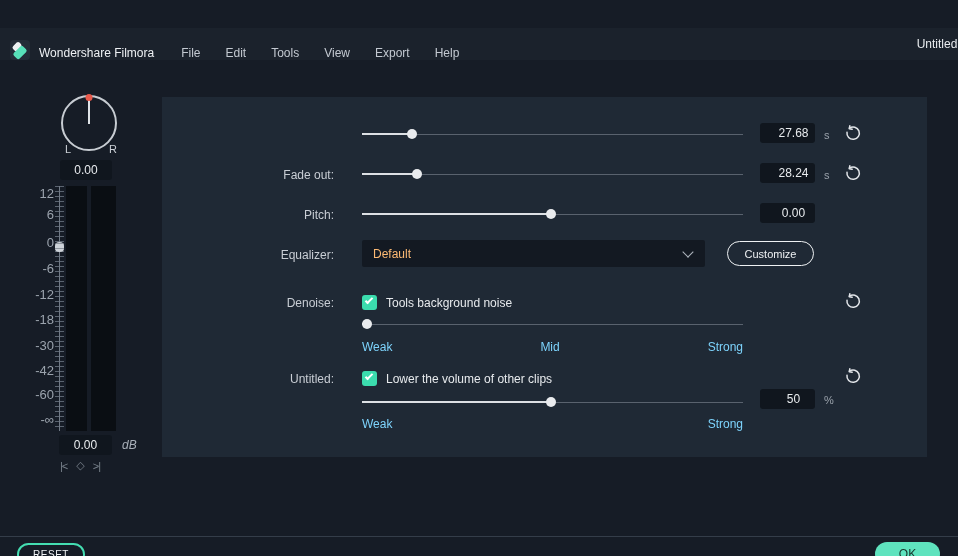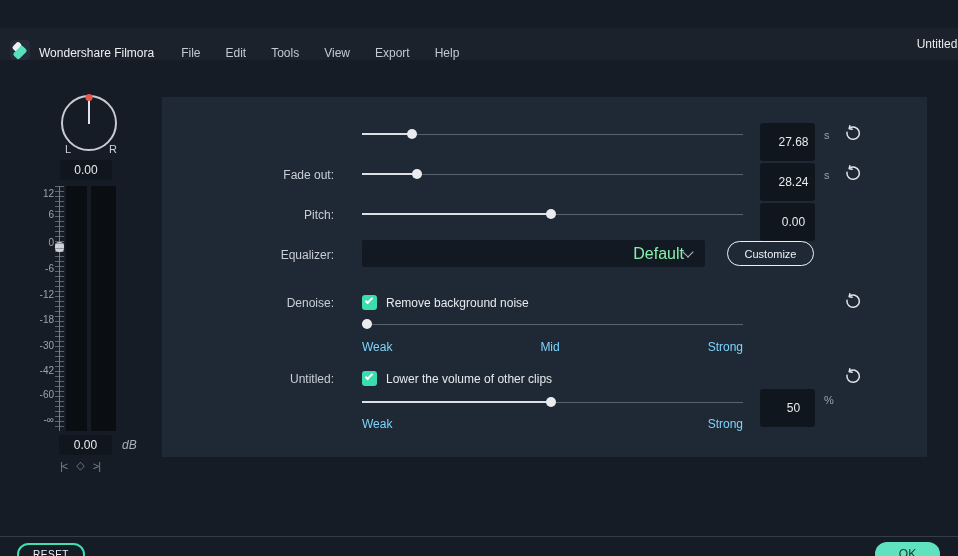--- a/index.html
+++ b/index.html
@@ -37,21 +37,21 @@
                  transform:translateX(-50%); }
   .knob-dot { position:absolute; left:50%; top:-3px; width:7px; height:7px; border-radius:50%;
               background:#e8594b; transform:translateX(-50%); }
   .knob-l { position:absolute; left:65px; top:79px; color:#ccd1d7; font-size:11px; }
   .knob-r { position:absolute; left:109px; top:79px; color:#ccd1d7; font-size:11px; }
   .mini-box { position:absolute; background:#10161e; border-radius:3px; color:#e8ebee; font-size:12px;
               display:flex; align-items:center; justify-content:center; }
   .knob-value { left:60px; top:96px; width:52px; height:20px; }
 
   .scale-label { position:absolute; left:18px; width:36px; text-align:right; color:#9ba3ad;
-                 font-size:10px; transform:translateY(-50%); }
+                 font-size:13px; transform:translateY(-50%); }
   .meter-track { position:absolute; left:55px; top:122px; width:9px; height:245px;
       background:
         linear-gradient(#717a86,#717a86) 50% 0 / 1px 100% no-repeat,
         repeating-linear-gradient(to bottom,#5b6470 0 1px,transparent 1px 5px); }
   .meter-handle { position:absolute; left:53px; top:175px; width:13px; height:16px; border-radius:7px;
       background:#cdd2d8; z-index:2;
       background-image:repeating-linear-gradient(to bottom,transparent 0 4px,#8e959e 4px 5px);
       background-clip:content-box; padding:3px 2px; }
   .meter-bar { position:absolute; top:122px; height:245px; background:#0a0e13; }
   .bar-left { left:66px; width:21px; }
@@ -62,29 +62,29 @@
                   color:#79828c; font-size:11px; }
   .kf { cursor:default; letter-spacing:-1px; }
 
   
   .panel { position:absolute; left:162px; top:33px; width:765px; height:360px; background:#1f2935; }
   .row-label { position:absolute; width:172px; text-align:right; color:#c9ced5; font-size:12px; }
   .slider { position:absolute; left:200px; width:381px; height:10px; }
   .s-track { position:absolute; left:0; right:0; top:5px; height:1px; background:#59626e; }
   .s-fill  { position:absolute; left:0; top:4px; height:2px; background:#dce0e4; }
   .s-handle{ position:absolute; top:0; width:10px; height:10px; border-radius:50%; background:#e9ebee; }
-  .val-box { position:absolute; left:598px; width:55px; height:38px; background:#10161e; border-radius:3px;
+  .val-box { position:absolute; left:598px; width:55px; height:20px; background:#10161e; border-radius:3px;
              color:#e8ebee; font-size:12px; display:flex; align-items:center; justify-content:center;padding-left:12px; }
   .unit { position:absolute; left:662px; color:#9aa2ab; font-size:11px; }
   .reset-btn { position:absolute; left:681px; width:18px; height:18px; background:none; border:none;
                cursor:pointer; padding:0; }
 
   .dropdown { position:absolute; left:200px; top:143px; width:343px; height:27px; background:#131922;
               border-radius:2px; display:flex; align-items:center; cursor:pointer; }
-  .dropdown-text { color:#86efac; font-size:16px; margin-left:11px; flex:1;text-align:right; }
+  .dropdown-text { color:#fdba74; font-size:12px; margin-left:11px; flex:1; }
   .chevron { width:8px; height:8px; border-right:1.5px solid #aeb5bd; border-bottom:1.5px solid #aeb5bd;
              transform:rotate(45deg); margin-right:13px; margin-top:-4px; }
   .customize-btn { position:absolute; left:565px; top:144px; width:87px; height:25px; background:transparent;
               border:1.5px solid #eef1f3; border-radius:13px; color:#eef1f3; font-size:11px;
               font-family:inherit; cursor:pointer; }
 
   .checkbox { position:absolute; left:200px; width:15px; height:15px; background:#3bdcae; border-radius:3px; }
   .check { position:absolute; left:3px; top:3px; width:8px; height:4px; border-left:2px solid #fff;
            border-bottom:2px solid #fff; transform:rotate(-45deg); }
   .cb-label { position:absolute; left:224px; color:#e7eaed; font-size:12px; }
@@ -218,21 +218,21 @@
       <div class="dropdown">
         <span class="dropdown-text">Default</span>
         <span class="chevron"></span>
       </div>
       <button class="customize-btn">Customize</button>
 
       <span class="row-label lbl-denoise">Denoise:</span>
       <div class="checkbox cb-denoise">
         <span class="check"></span>
       </div>
-      <span class="cb-label cbl-denoise">Remove background noise</span>
+      <span class="cb-label cbl-denoise">Tools background noise</span>
       <button class="reset-btn rs-denoise">
         <svg width="17" height="17" viewBox="0 0 17 17">
             <path d="M5.4 3.2 A6.2 6.2 0 1 1 3 7.2" fill="none" stroke="#e2e5e9" stroke-width="1.5" stroke-linecap="round"></path>
             <path d="M5.8 0.8 L5.3 3.7 L8.2 4.2" fill="none" stroke="#e2e5e9" stroke-width="1.5" stroke-linejoin="round" stroke-linecap="round"></path>
           </svg>
       </button>
       <div class="slider sl-denoise">
         <span class="s-track"></span>
           <span class="s-fill fill-denoise"></span>
           <span class="s-handle hd-denoise"></span>

